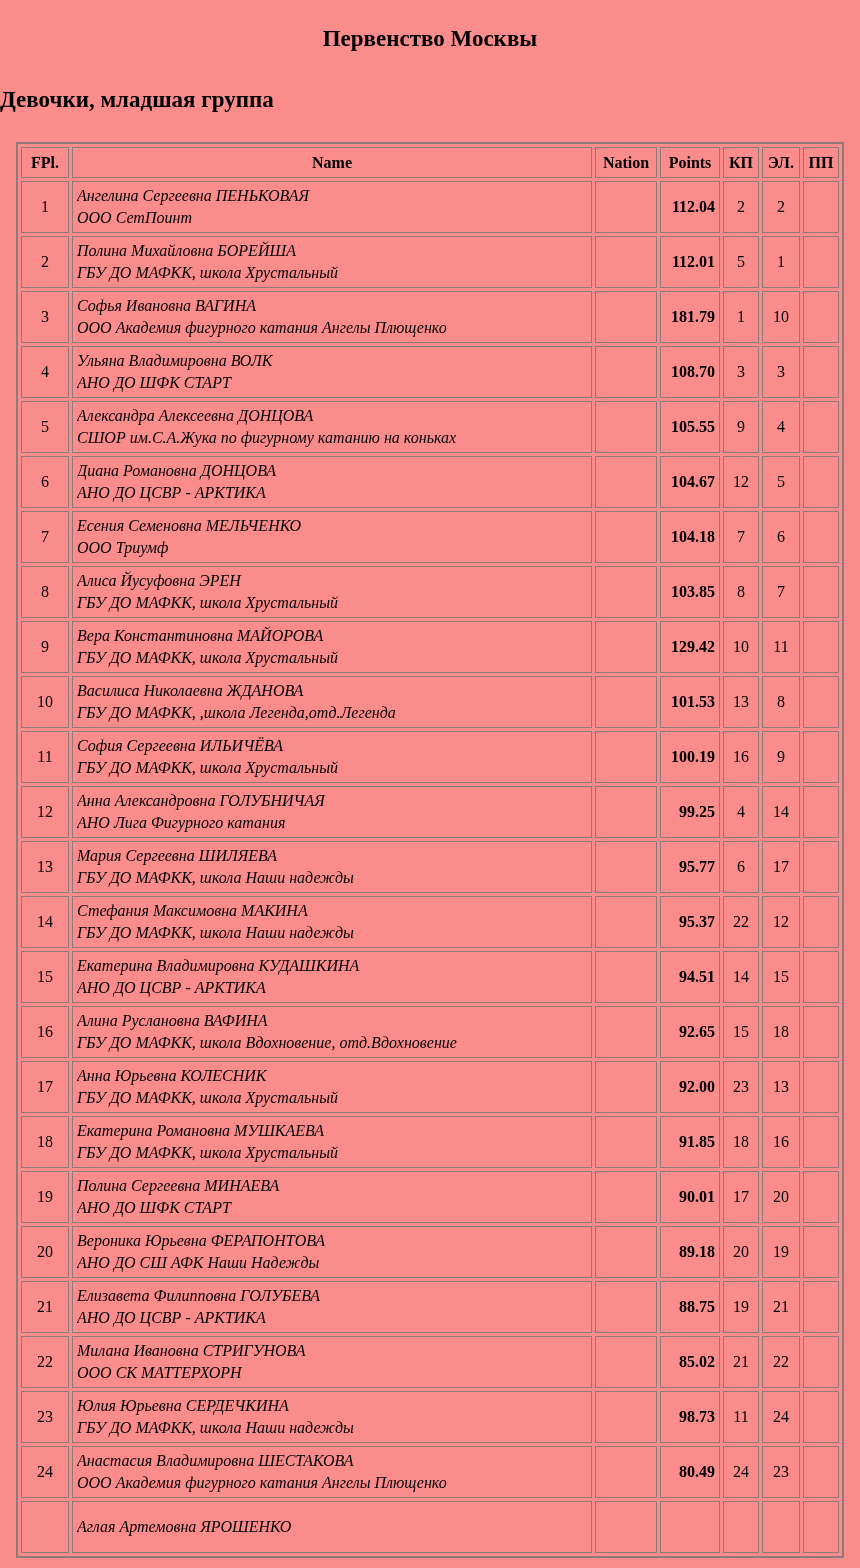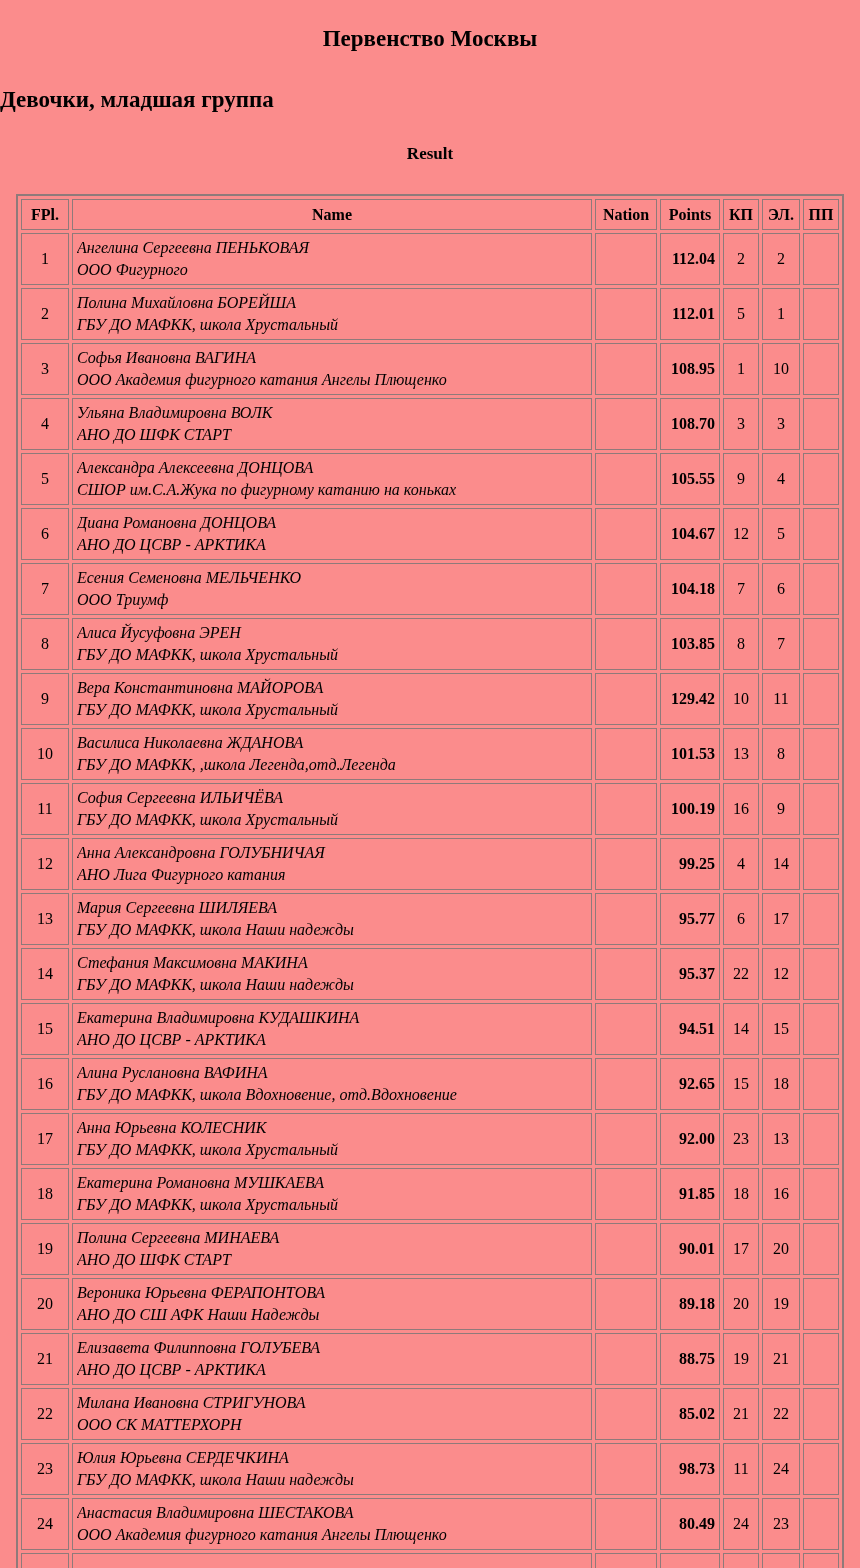--- a/index.html
+++ b/index.html
@@ -72,21 +72,20 @@
 </style>
 </head>
 <body>
 
 <div class="page">
 
   <h1 class="page-title">Первенство Москвы</h1>
 
   <h2 class="category-title">Девочки, младшая группа</h2>
 
-  <h3 class="section-title">Result</h3>
 
   <table class="results">
     <colgroup>
       <col style="width:48px">
       <col style="width:520px">
       <col style="width:62px">
       <col style="width:60px">
       <col style="width:36px">
       <col style="width:38px">
       <col style="width:36px">
@@ -100,21 +99,21 @@
           <th>КП</th>
           <th>ЭЛ.</th>
           <th>ПП</th>
         </tr>
     </thead>
     <tbody>
         <tr>
           <td class="cell-center">1</td>
           <td class="cell-name">
             <div class="skater-name">Ангелина Сергеевна ПЕНЬКОВАЯ</div>
-            <div class="club-name">ООО Фигурного</div>
+            <div class="club-name">ООО СетПоинт</div>
           </td>
           <td class="cell-center"></td>
           <td class="cell-right">112.04</td>
           <td class="cell-center">2</td>
           <td class="cell-center">2</td>
           <td class="cell-center"></td>
         </tr>
         <tr>
           <td class="cell-center">2</td>
           <td class="cell-name">
@@ -127,21 +126,21 @@
           <td class="cell-center">1</td>
           <td class="cell-center"></td>
         </tr>
         <tr>
           <td class="cell-center">3</td>
           <td class="cell-name">
             <div class="skater-name">Софья Ивановна ВАГИНА</div>
             <div class="club-name">ООО Академия фигурного катания Ангелы Плющенко</div>
           </td>
           <td class="cell-center"></td>
-          <td class="cell-right">108.95</td>
+          <td class="cell-right">181.79</td>
           <td class="cell-center">1</td>
           <td class="cell-center">10</td>
           <td class="cell-center"></td>
         </tr>
         <tr>
           <td class="cell-center">4</td>
           <td class="cell-name">
             <div class="skater-name">Ульяна Владимировна ВОЛК</div>
             <div class="club-name">АНО ДО ШФК СТАРТ</div>
           </td>

